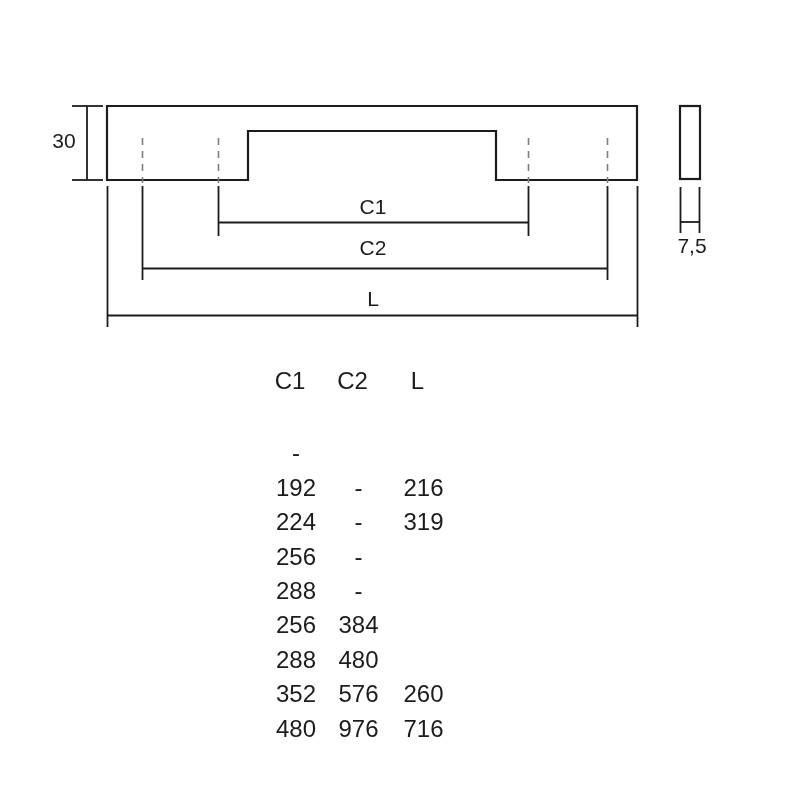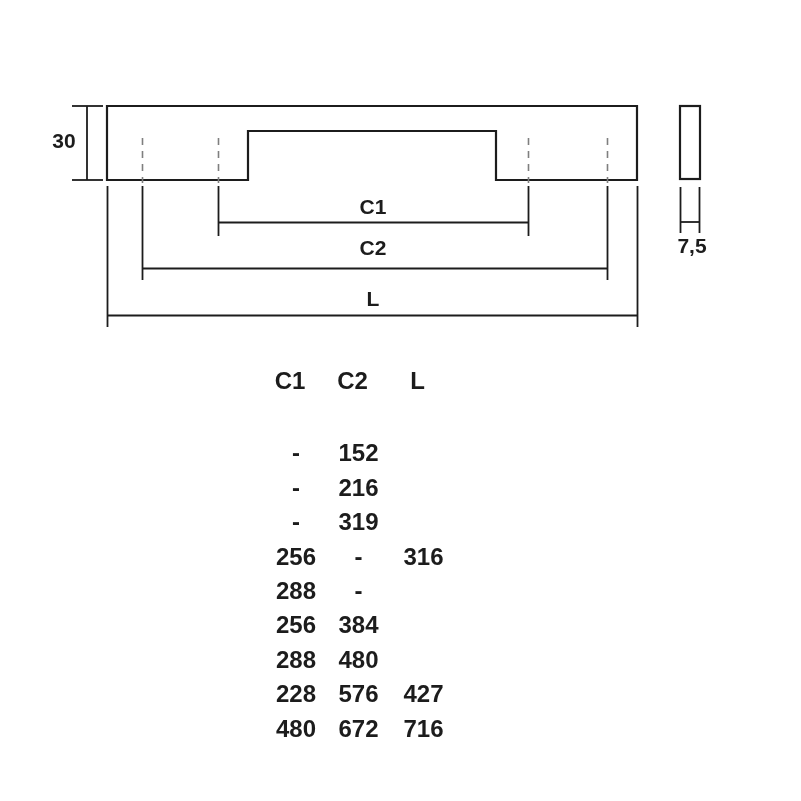--- a/index.html
+++ b/index.html
@@ -9,21 +9,20 @@
     width: 801px;
     height: 801px;
     font-family: "Liberation Sans", sans-serif;
     overflow: hidden;
   }
   .stage {
     position: relative;
     width: 801px;
     height: 663px;
     background: #ffffff;
-    font-weight: bold;
   }
   svg.drawing {
     position: absolute;
     left: 0;
     top: 0;
   }
   svg .outline {
     fill: none;
     stroke: #1c1c1c;
     stroke-width: 2.2;
@@ -122,52 +121,52 @@
   <div class="spec-table">
     <div class="trow thead">
       <div class="tcell">C1</div>
       <div class="tcell">C2</div>
       <div class="tcell">L</div>
     </div>
     <div class="tspacer"></div>
 
     <div class="trow">
       <div class="tcell">-</div>
-      <div class="tcell">152</div>
     </div>
     <div class="trow">
+      <div class="tcell">192</div>
       <div class="tcell">-</div>
       <div class="tcell">216</div>
     </div>
     <div class="trow">
+      <div class="tcell">224</div>
       <div class="tcell">-</div>
       <div class="tcell">319</div>
     </div>
     <div class="trow">
       <div class="tcell">256</div>
       <div class="tcell">-</div>
-      <div class="tcell">316</div>
     </div>
     <div class="trow">
       <div class="tcell">288</div>
       <div class="tcell">-</div>
     </div>
     <div class="trow">
       <div class="tcell">256</div>
       <div class="tcell">384</div>
     </div>
     <div class="trow">
       <div class="tcell">288</div>
       <div class="tcell">480</div>
     </div>
     <div class="trow">
-      <div class="tcell">228</div>
+      <div class="tcell">352</div>
       <div class="tcell">576</div>
-      <div class="tcell">427</div>
+      <div class="tcell">260</div>
     </div>
     <div class="trow">
       <div class="tcell">480</div>
-      <div class="tcell">672</div>
+      <div class="tcell">976</div>
       <div class="tcell">716</div>
     </div>
   </div>
 
 </div>
 
 </body></html>

